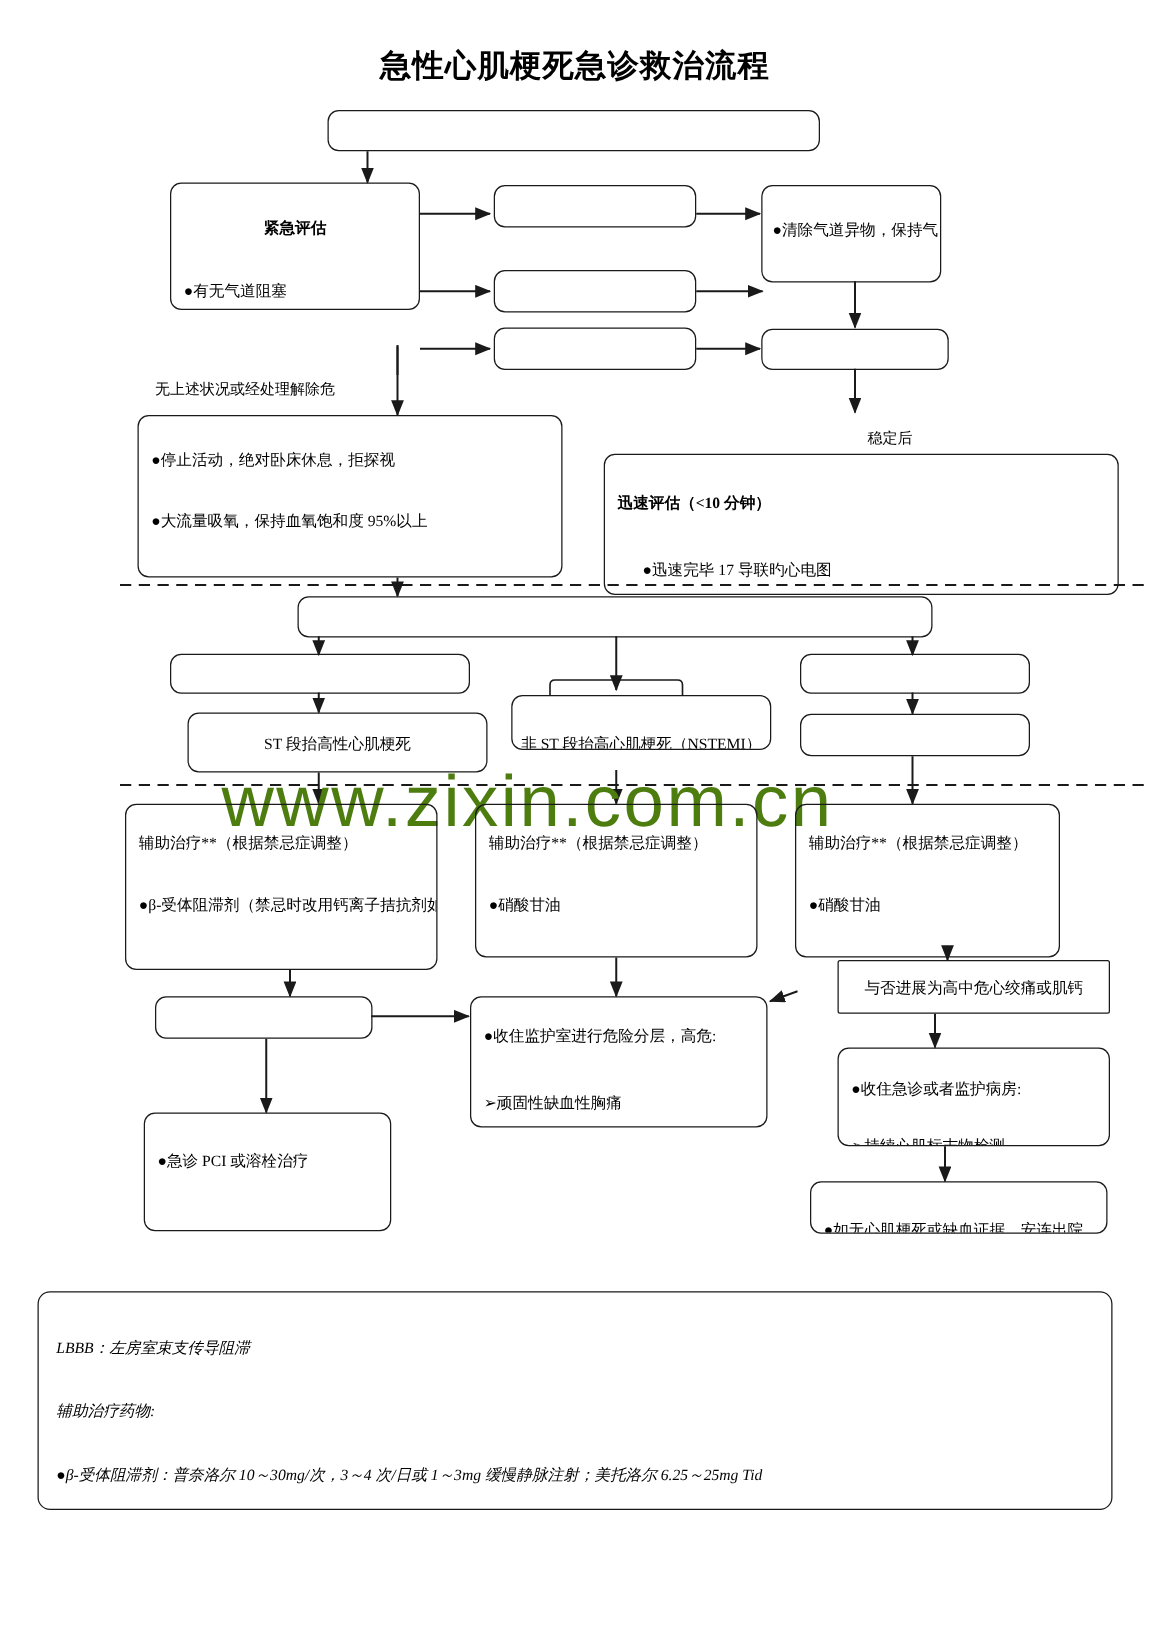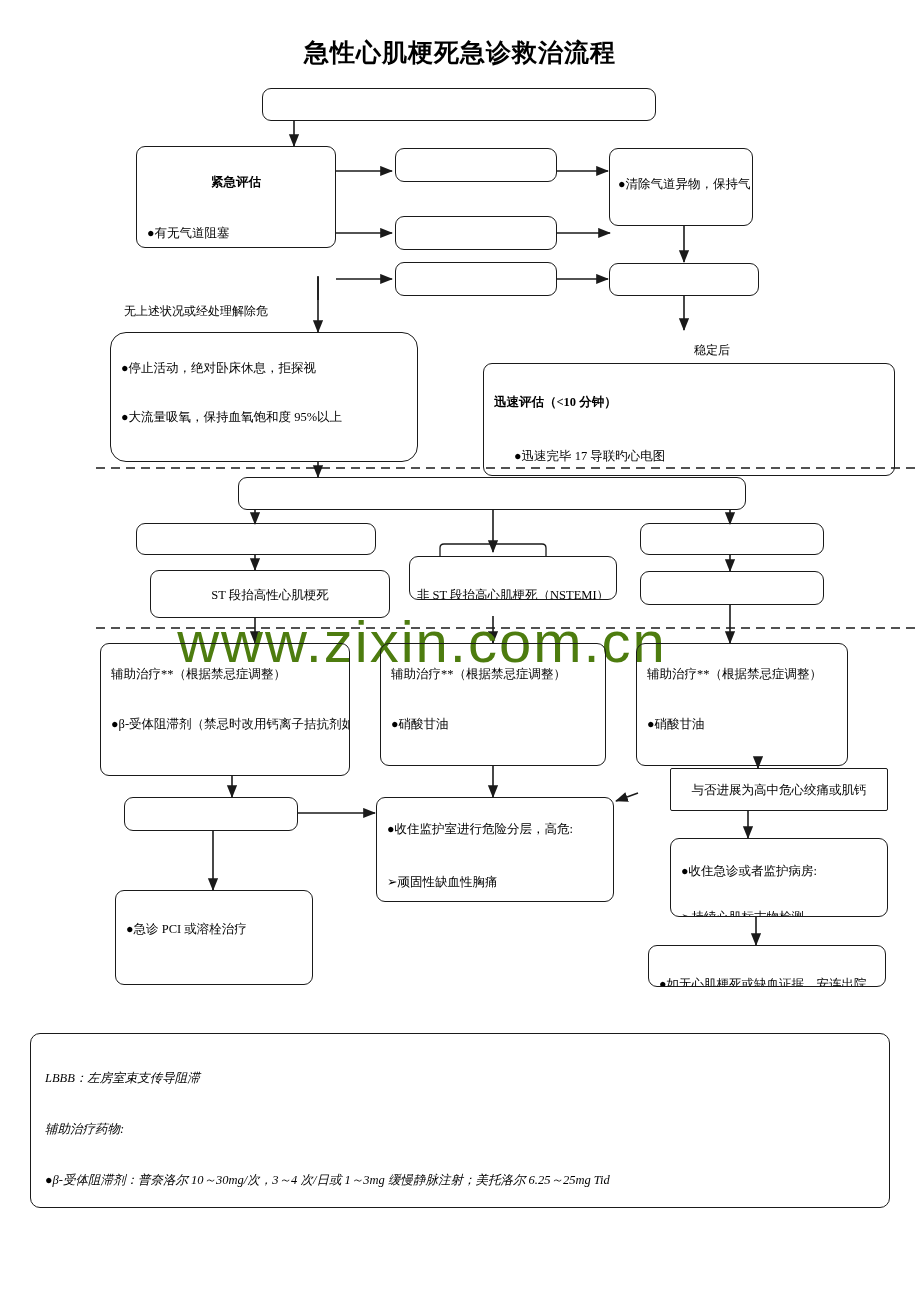--- a/index.html
+++ b/index.html
@@ -207,21 +207,21 @@
 </div>
 
 <div class="box" style="left:609px; top:263px; width:150px; height:33px;">
   <div class="txt ctr" style="top:9px;"></div>
 </div>
 
 <div class="label" style="left:124px; top:303px;">无上述状况或经处理解除危</div>
 
 <div class="label" style="left:694px; top:322px;margin-top:20px;">稳定后</div>
 
-<div class="box" style="left:110px; top:332px; width:308px; height:130px;border-radius:16px;">
+<div class="box" style="left:110px; top:332px; width:340px; height:130px;">
   <div class="txt" style="top:27px;">●停止活动，绝对卧床休息，拒探视</div>
   <div class="txt" style="top:76px;">●大流量吸氧，保持血氧饱和度 95%以上</div>
 </div>
 
 <div class="box" style="left:483px; top:363px; width:412px; height:113px;">
   <div class="txt bold" style="top:30px;">迅速评估（&lt;10 分钟）</div>
   <div class="txt" style="top:84px; left:30px;">●迅速完毕 17 导联旳心电图</div>
 </div>
 
 <div class="box" style="left:238px; top:477px; width:508px; height:33px;">

